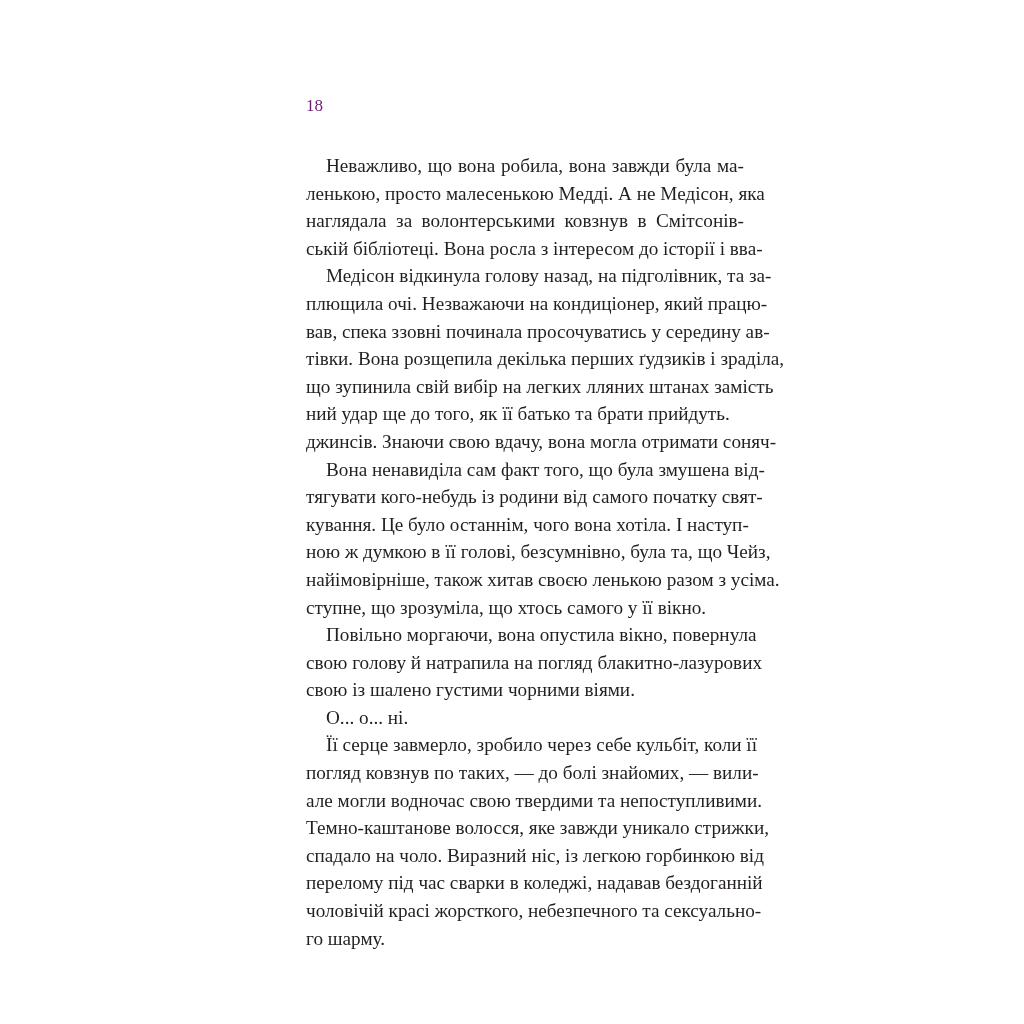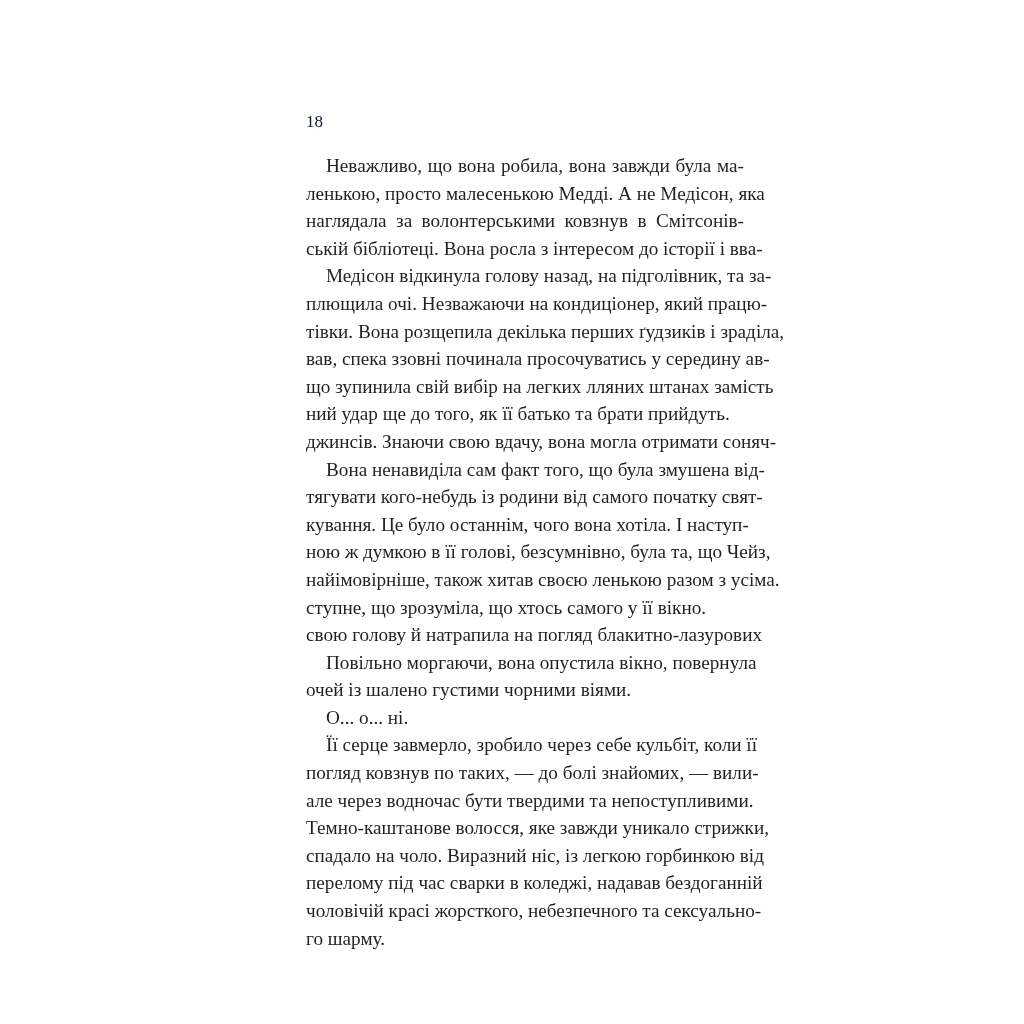--- a/index.html
+++ b/index.html
@@ -1,21 +1,21 @@
 <!DOCTYPE html>
 <html><head>
 <meta charset="utf-8">
 <style>
   html, body { margin: 0; padding: 0; background: #ffffff; }
   body { width: 1024px; height: 1024px; position: relative; overflow: hidden; }
   .page { position: absolute; left: 0; top: 0; width: 1024px; height: 1024px; background: #ffffff; }
   .page-number {
-    position: absolute; left: 306px; top: 112px;
+    position: absolute; left: 306px; top: 96px;
     font-family: "Liberation Serif", "DejaVu Serif", serif;
-    font-size: 17px; color: #0f172a;
+    font-size: 17px; color: #701a75;
   }
   .body-text {
     position: absolute; left: 306px; top: 152px; width: 438px;
     font-family: "Liberation Serif", "DejaVu Serif", serif;
     font-size: 19.2px; line-height: 27.6px; color: #231f20;
   }
   .line {
     display: block; white-space: nowrap; height: 27.6px;
     text-align: justify; text-align-last: justify;
   }
@@ -27,37 +27,37 @@
 
 <div class="page">
   <div class="page-number">18</div>
   <div class="body-text" id="body-text">
       <span class="line indent">Неважливо, що вона робила, вона завжди була ма-</span>
       <span class="line">ленькою, просто малесенькою Медді. А не Медісон, яка</span>
       <span class="line">наглядала за волонтерськими ковзнув в Смітсонів-</span>
       <span class="line">ській бібліотеці. Вона росла з інтересом до історії і вва-</span>
       <span class="line indent">Медісон відкинула голову назад, на підголівник, та за-</span>
       <span class="line">плющила очі. Незважаючи на кондиціонер, який працю-</span>
+      <span class="line">вав, спека ззовні починала просочуватись у середину ав-</span>
       <span class="line">тівки. Вона розщепила декілька перших ґудзиків і зраділа,</span>
-      <span class="line">вав, спека ззовні починала просочуватись у середину ав-</span>
       <span class="line">що зупинила свій вибір на легких лляних штанах замість</span>
       <span class="line last">ний удар ще до того, як її батько та брати прийдуть.</span>
       <span class="line">джинсів. Знаючи свою вдачу, вона могла отримати соняч-</span>
       <span class="line indent">Вона ненавиділа сам факт того, що була змушена від-</span>
       <span class="line">тягувати кого-небудь із родини від самого початку свят-</span>
       <span class="line">кування. Це було останнім, чого вона хотіла. І наступ-</span>
       <span class="line">ною ж думкою в її голові, безсумнівно, була та, що Чейз,</span>
       <span class="line last">найімовірніше, також хитав своєю ленькою разом з усіма.</span>
       <span class="line last">ступне, що зрозуміла, що хтось самого у її вікно.</span>
+      <span class="line indent">Повільно моргаючи, вона опустила вікно, повернула</span>
       <span class="line">свою голову й натрапила на погляд блакитно-лазурових</span>
-      <span class="line indent">Повільно моргаючи, вона опустила вікно, повернула</span>
-      <span class="line last">очей із шалено густими чорними віями.</span>
+      <span class="line last">свою із шалено густими чорними віями.</span>
       <span class="line indent last">О... о... ні.</span>
       <span class="line indent">Її серце завмерло, зробило через себе кульбіт, коли її</span>
       <span class="line">погляд ковзнув по таких, — до болі знайомих, — вили-</span>
-      <span class="line">але через водночас бути твердими та непоступливими.</span>
+      <span class="line">але могли водночас свою твердими та непоступливими.</span>
       <span class="line">Темно-каштанове волосся, яке завжди уникало стрижки,</span>
       <span class="line">спадало на чоло. Виразний ніс, із легкою горбинкою від</span>
       <span class="line">перелому під час сварки в коледжі, надавав бездоганній</span>
       <span class="line">чоловічій красі жорсткого, небезпечного та сексуально-</span>
       <span class="line last">го шарму.</span>
     </div>
 </div>
 
 </body></html>

